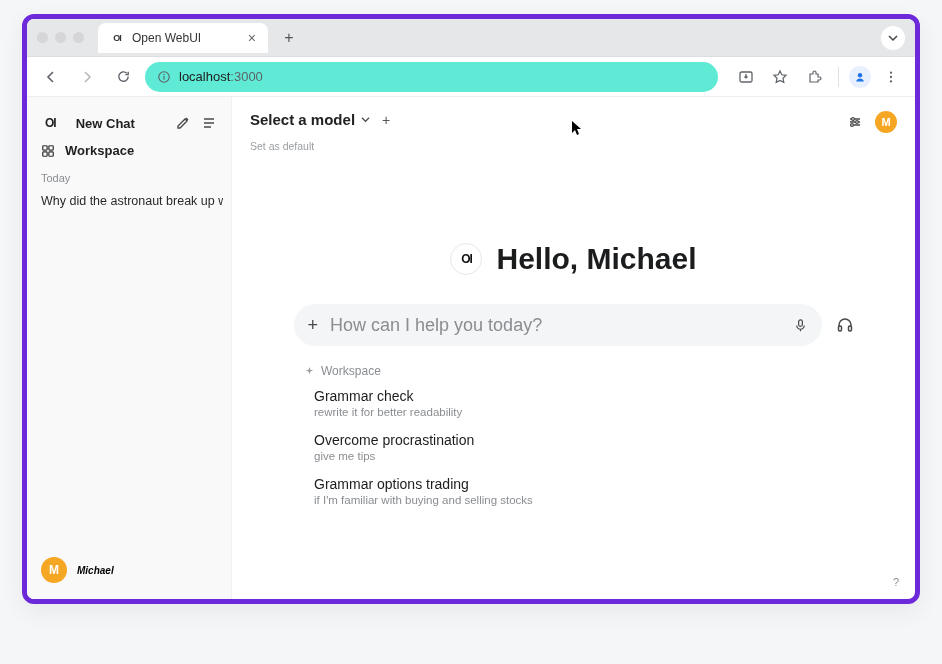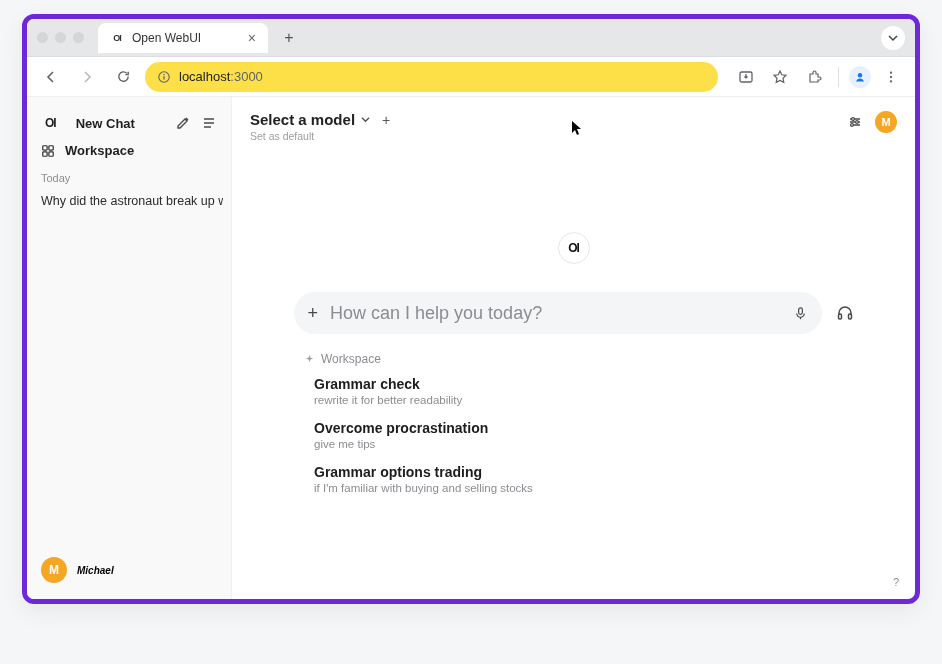--- a/index.html
+++ b/index.html
@@ -46,21 +46,21 @@
     
     .toolbar {
       height: 40px; background: #fff; display: flex; align-items: center;
       gap: 8px; padding: 0 10px; border-bottom: 1px solid #eceef0;
     }
     .tbtn {
       width: 28px; height: 28px; display: flex; align-items: center;
       justify-content: center; color: #5f6368; border-radius: 50%;
     }
     .urlbar {
-      flex: 1; height: 30px; background: #fde047; border-radius: 15px;
+      flex: 1; height: 30px; background: #5eead4; border-radius: 15px;
       display: flex; align-items: center; padding: 8px 12px; gap: 8px;
       font-size: 13px; color: #202124;
     }
     .urlbar .site-icon { color: #5f6368; }
     .urlbar .host .port { color: #5f6368; }
     .toolbar-right { display: flex; align-items: center; gap: 6px; margin-left: 6px; }
     .divider-v { width: 1px; height: 20px; background: #e0e1e3; margin: 0 4px; }
     .profile-dot {
       width: 22px; height: 22px; border-radius: 50%;
       background: #e8f0fe; display: flex; align-items: center; justify-content: center;
@@ -107,21 +107,21 @@
       display: flex; align-items: flex-start; padding: 14px 18px 0;
     }
     .model-sel { display: flex; flex-direction: column; }
     .model-sel-row {
       display: flex; align-items: center; gap: 6px; color: #222;
       font-size: 15px; font-weight: 600;
     }
     .model-sel-row .chev { font-size: 11px; color: #555; }
     .model-sel-row .plus { font-size: 14px; color: #555; margin-left: 6px; font-weight: 400; }
     .model-sub {
-      font-size: 10.5px; color: #9b9ea2; margin-top: 2px;
+      font-size: 10.5px; color: #9b9ea2; margin-top: 12px;
     }
     .cursor-svg { position: absolute; left: 339px; top: 23px; pointer-events: none; }
     .main-top-right { margin-left: auto; display: flex; align-items: center; gap: 12px; }
     .hero { text-align: center; margin-top: 90px; }
     .hero-row {
       display: inline-flex; align-items: center; gap: 14px;
     }
     .hero-logo {
       width: 32px; height: 32px; border-radius: 50%; border: 1px solid #e6e7ea;
       display: flex; align-items: center; justify-content: center;
@@ -143,21 +143,21 @@
     .prompt-bar input::placeholder { color: #8a8d91; }
     .mic, .head { color: #4a4a4a; }
     .suggested {
       margin: 18px 0 0 72px; width: 520px;
     }
     .sug-label {
       display: flex; align-items: center; gap: 6px;
       font-size: 12px; color: #8a8d91; margin-bottom: 10px;
     }
     .sug-item { margin-bottom: 14px; padding-left: 10px; }
-    .sug-title { font-size: 14px; font-weight: 700; color: #1d1d1f; }
+    .sug-title { font-size: 14px; font-weight: 400; color: #1d1d1f; }
     .sug-sub { font-size: 11.5px; color: #8a8d91; margin-top: 2px; }
     .help-fab {
       position: absolute; right: 10px; bottom: 8px;
       width: 18px; height: 18px; font-size: 11px; color: #8a8d91;
       display: flex; align-items: center; justify-content: center;
     }
     svg { display: block; }
   </style>
 </head>
 <body>
@@ -312,20 +312,21 @@
                 <circle cx="5" cy="11" r="1.4" fill="#fff" stroke="#4a4a4a" stroke-width="1.2"></circle>
               </svg>
           </span>
           <span class="avatar sm">M</span>
         </div>
       </div>
 
       <div class="hero">
         <div class="hero-row">
           <span class="hero-logo">OI</span>
+          <span class="hero-text">Hello, Michael</span>
         </div>
       </div>
 
       <div class="prompt-wrap">
         <div class="prompt-bar">
           <span class="plus">+</span>
           <input type="text" placeholder="How can I help you today?" style="">
           <span class="mic">
             <svg width="15" height="15" viewBox="0 0 16 16">
                 <rect x="6" y="2" width="4" height="7" rx="2" fill="none" stroke="#4a4a4a" stroke-width="1.3"></rect>

